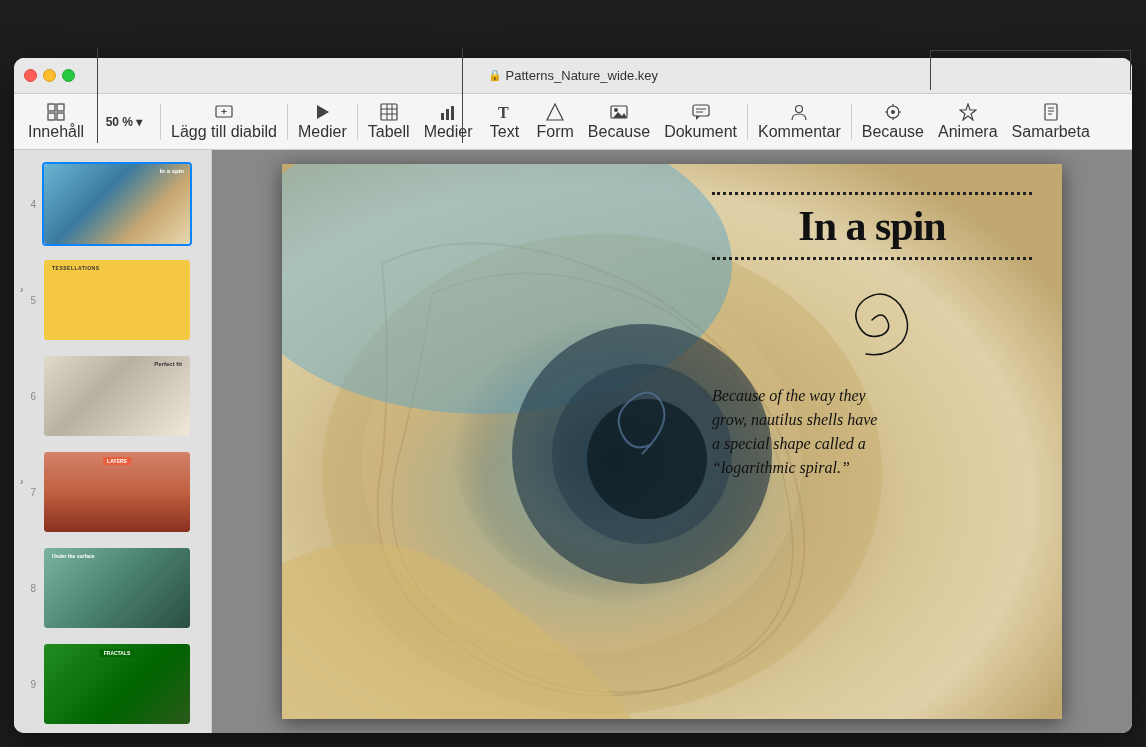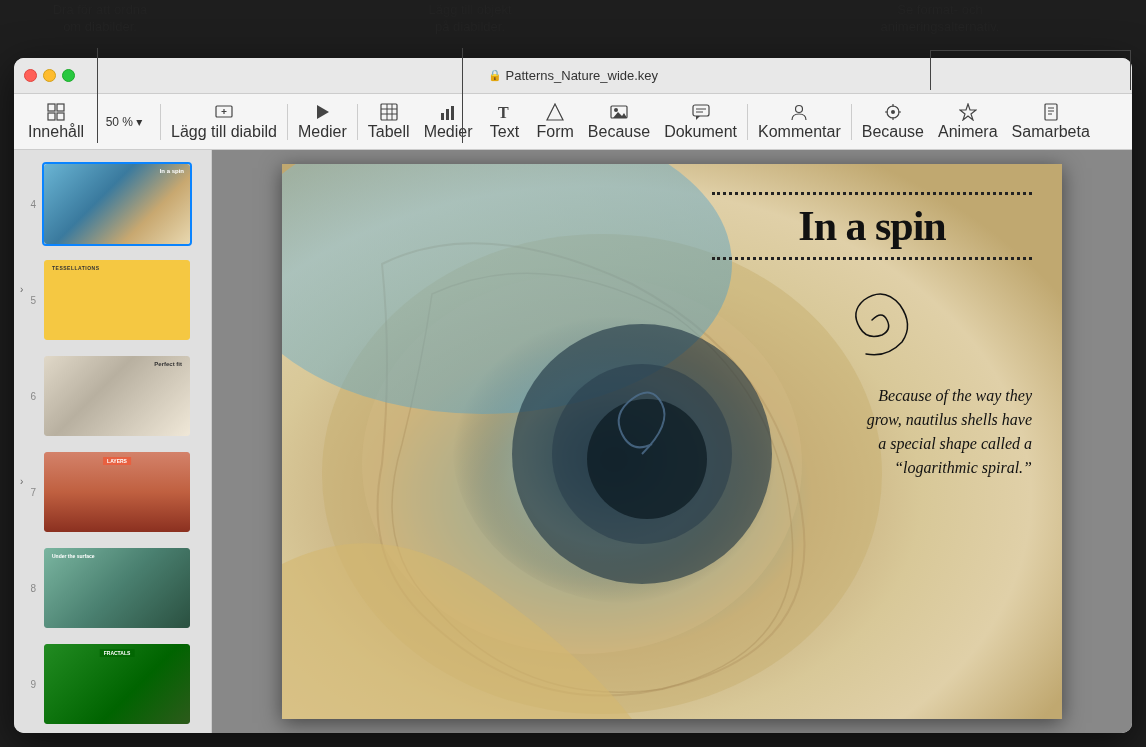--- a/index.html
+++ b/index.html
@@ -299,21 +299,21 @@
     .spiral-svg {
       margin: 10px auto;
       display: block;
     }
 
     .slide-body-text {
       font-family: Georgia, serif;
       font-size: 16px;
       font-style: italic;
       color: #111;
-      text-align: right;
+      text-align: left;
       line-height: 1.5;
       margin: 14px 0;
     }
 
     .slide-body-text2 {
       font-family: Georgia, serif;
       font-size: 16px;
       font-style: italic;
       color: #111;
       text-align: center;
@@ -369,21 +369,21 @@
       <svg width="18" height="18" viewBox="0 0 18 18">
         <rect x="1" y="1" width="7" height="7" fill="none" stroke="#444" stroke-width="1.2"></rect>
         <rect x="10" y="1" width="7" height="7" fill="none" stroke="#444" stroke-width="1.2"></rect>
         <rect x="1" y="10" width="7" height="7" fill="none" stroke="#444" stroke-width="1.2"></rect>
         <rect x="10" y="10" width="7" height="7" fill="none" stroke="#444" stroke-width="1.2"></rect>
       </svg>
       <span class="label">Innehåll</span>
     </div>
 
     <div class="toolbar-btn zoom-btn">
-      <span class="label" style="font-size:12px;">50 % ▾</span>
+      <span class="label" style="font-size:12px;font-weight:bold;">50 % ▾</span>
     </div>
 
     <div class="divider-v"></div>
 
     <div class="toolbar-btn">
       <svg width="18" height="18" viewBox="0 0 18 18">
         <rect x="1" y="3" width="16" height="11" rx="1" fill="none" stroke="#444" stroke-width="1.2"></rect>
         <line x1="9" y1="6" x2="9" y2="11" stroke="#444" stroke-width="1.2"></line>
         <line x1="6.5" y1="8.5" x2="11.5" y2="8.5" stroke="#444" stroke-width="1.2"></line>
       </svg>

